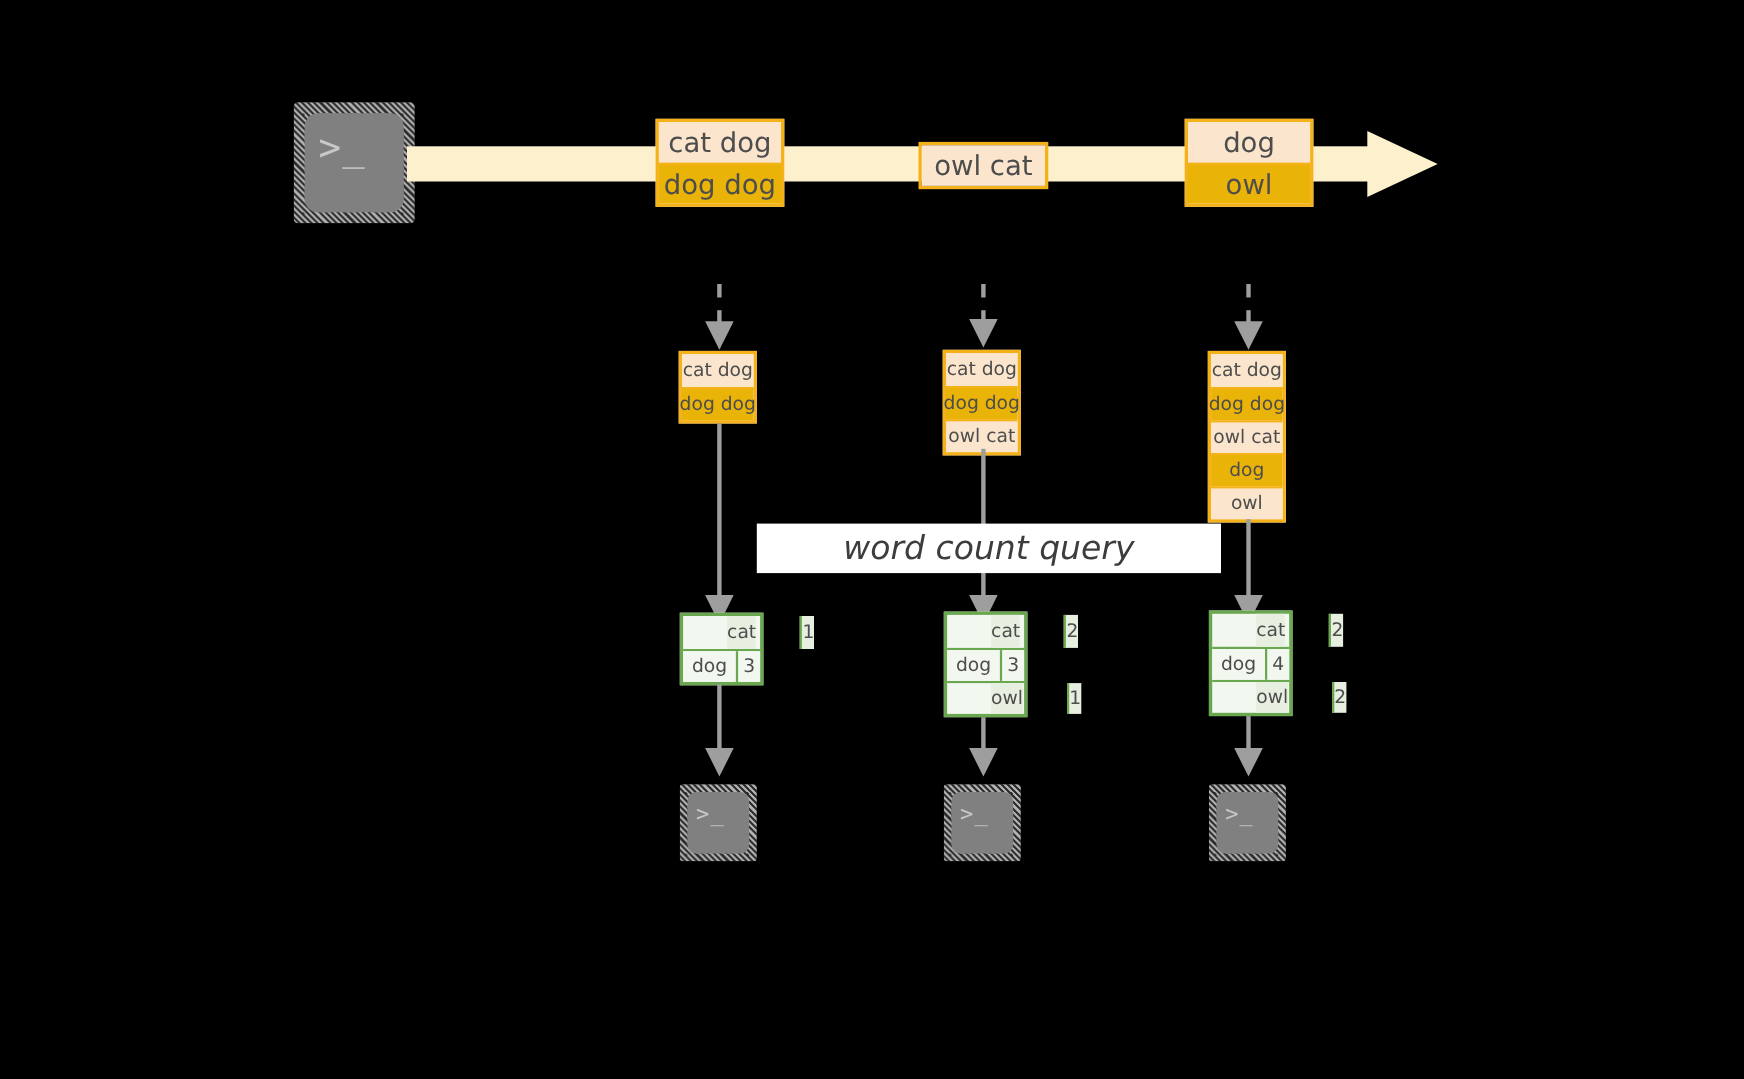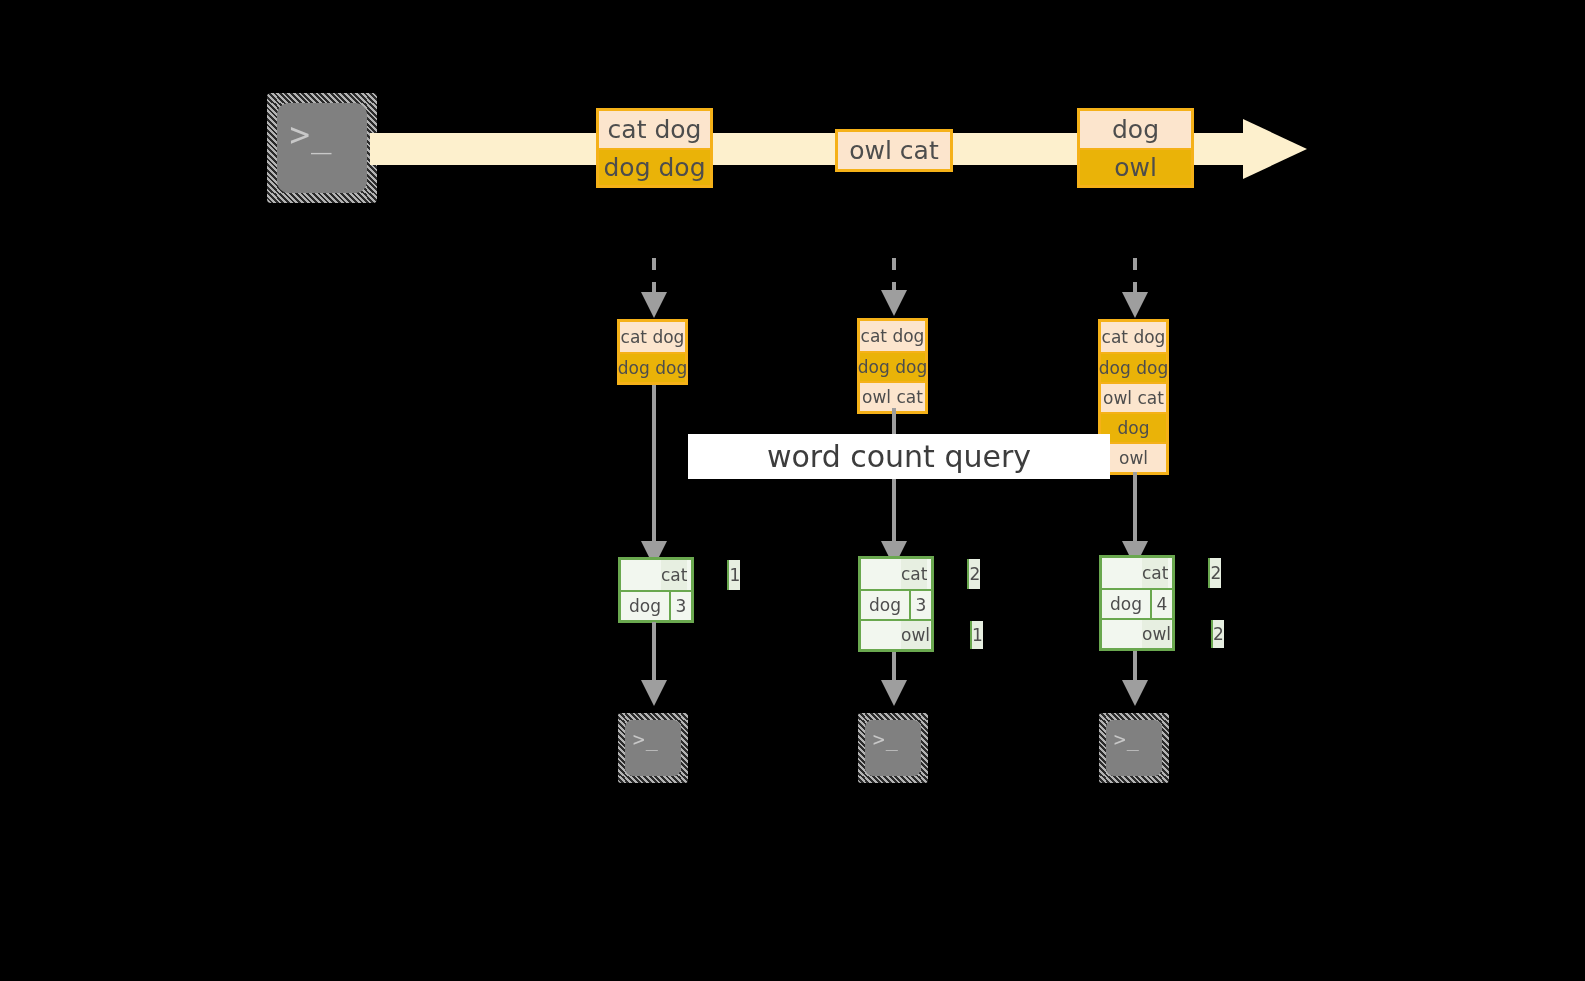--- a/index.html
+++ b/index.html
@@ -206,21 +206,21 @@
 
   <div class="vline" style="left:652px; top:385px; height:160px;"></div>
   <div class="vhead" style="left:641px; top:541px; border-width:26px 13px 0 13px;"></div>
 
   <div class="vline" style="left:892px; top:408px; height:137px;"></div>
   <div class="vhead" style="left:881px; top:541px; border-width:26px 13px 0 13px;"></div>
 
   <div class="vline" style="left:1133px; top:472px; height:73px;"></div>
   <div class="vhead" style="left:1122px; top:541px; border-width:26px 13px 0 13px;"></div>
 
-  <div class="query-label" style="left:688px; top:434px; width:422px; height:45px;">word count query</div>
+  <div class="query-label" style="left:688px; top:476px; width:422px; height:45px;font-style:italic;">word count query</div>
 
   <div class="gbox" style="left:618px; top:557px; width:76px;">
     <div class="grow alt">
       <div class="gcell key">cat</div>
       <div class="gcell val">1</div>
     </div>
     <div class="grow">
       <div class="gcell key">dog</div>
       <div class="gcell val">3</div>
     </div>

